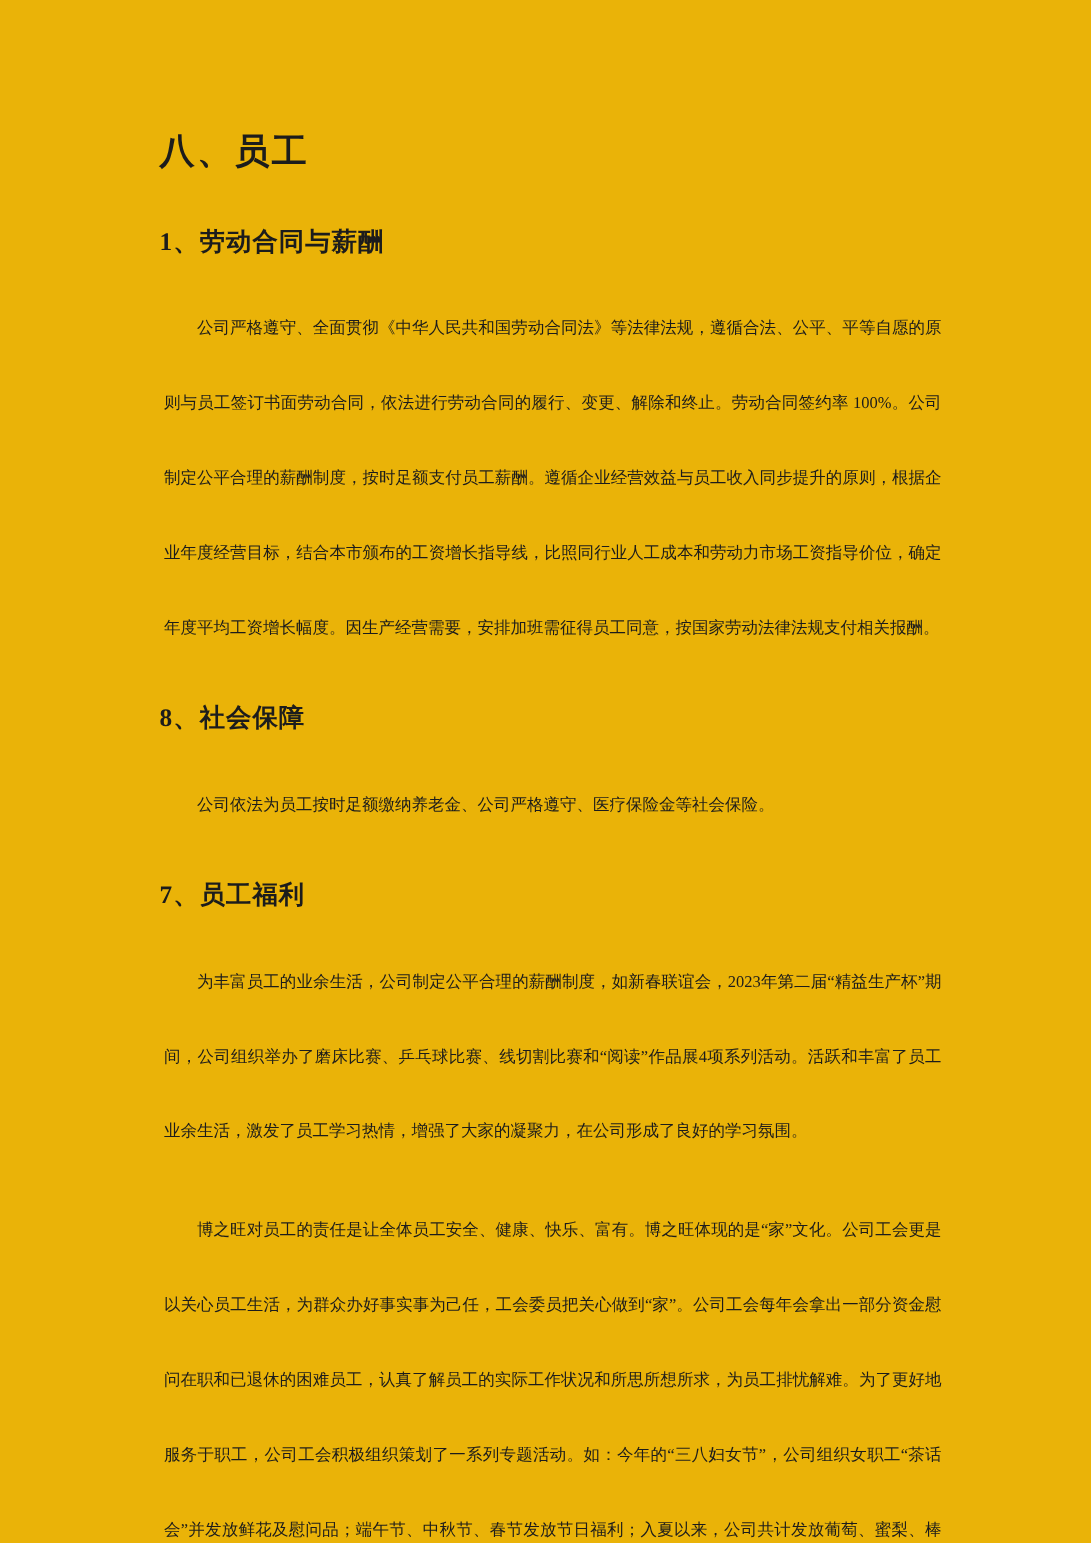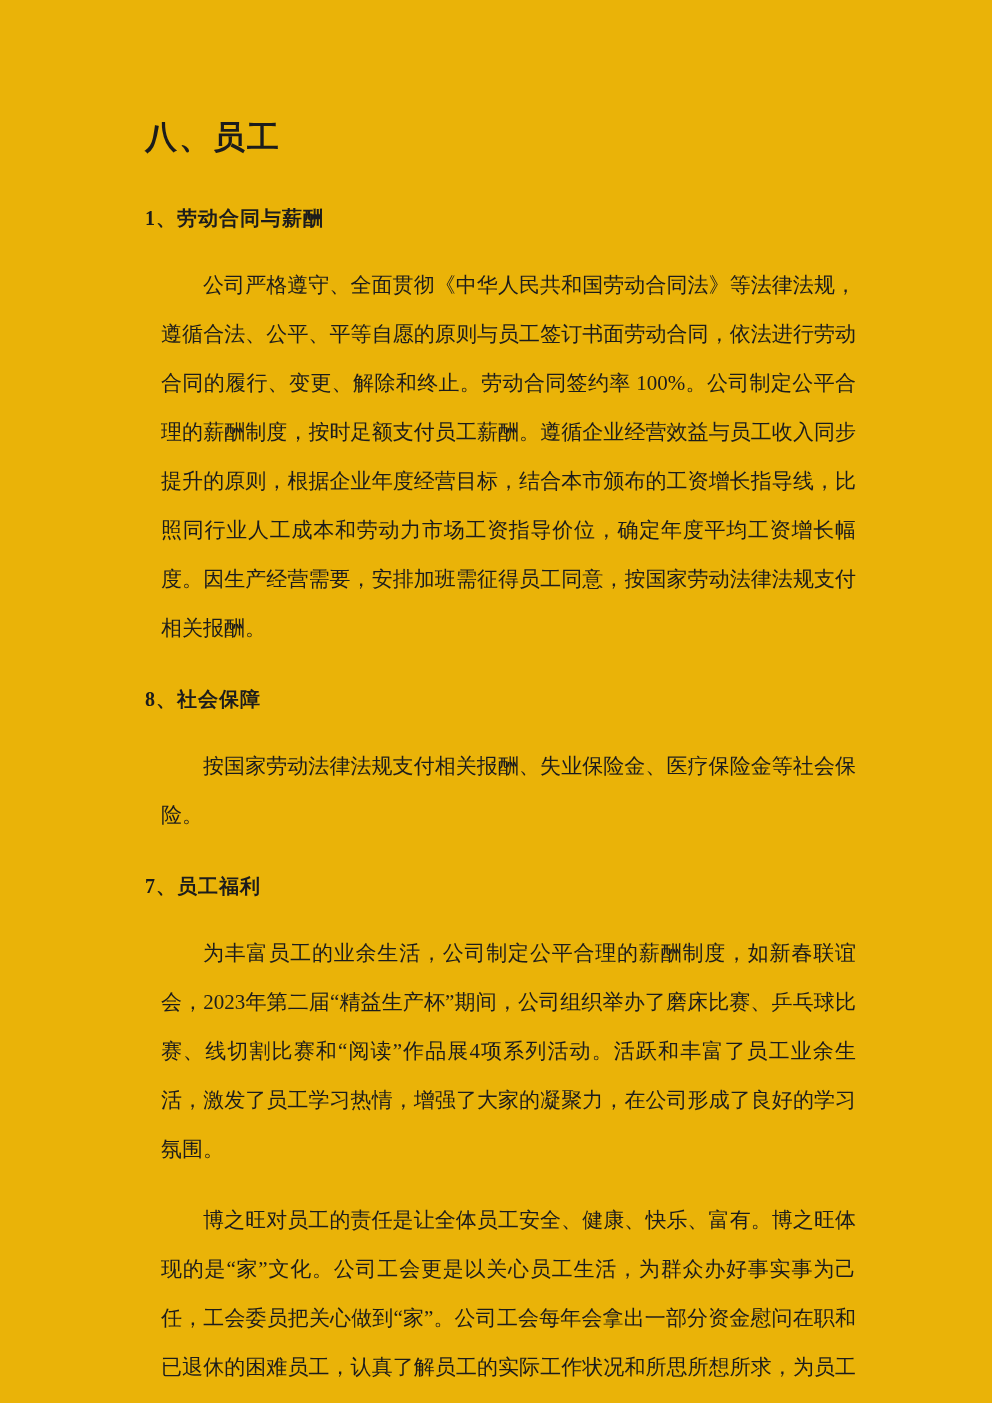--- a/index.html
+++ b/index.html
@@ -22,32 +22,32 @@
     background: #eab308;
   }
   h1.doc-title {
     font-size: 32px;
     font-weight: bold;
     letter-spacing: 2px;
     margin: 0 0 50px 0;
     line-height: 1.2;
   }
   h2.section-heading {
-    font-size: 20px;
+    font-size: 23px;
     font-weight: bold;
     letter-spacing: 1px;
     margin: 34px 0 30px 0;
     line-height: 1.25;
   }
   p.body-paragraph {
-    font-size: 21px;
-    line-height: 49px;
+    font-size: 15px;
+    line-height: 68px;
     text-align: justify;
     text-indent: 2em;
-    margin: 0 0 6px 16px;
+    margin: 0 0 6px 4px;
     word-break: break-all;
   }
   p.body-paragraph + p.body-paragraph {
     margin-top: 22px;
   }
   section {
     margin: 0;
   }
 </style>
 </head>
@@ -57,21 +57,21 @@
 
   <h1 class="doc-title">八、员工</h1>
 
   <section>
     <h2 class="section-heading">1、劳动合同与薪酬</h2>
     <p class="body-paragraph">公司严格遵守、全面贯彻《中华人民共和国劳动合同法》等法律法规，遵循合法、公平、平等自愿的原则与员工签订书面劳动合同，依法进行劳动合同的履行、变更、解除和终止。劳动合同签约率 100%。公司制定公平合理的薪酬制度，按时足额支付员工薪酬。遵循企业经营效益与员工收入同步提升的原则，根据企业年度经营目标，结合本市颁布的工资增长指导线，比照同行业人工成本和劳动力市场工资指导价位，确定年度平均工资增长幅度。因生产经营需要，安排加班需征得员工同意，按国家劳动法律法规支付相关报酬。</p>
   </section>
 
   <section>
     <h2 class="section-heading">8、社会保障</h2>
-    <p class="body-paragraph">按国家劳动法律法规支付相关报酬、失业保险金、医疗保险金等社会保险。</p>
+    <p class="body-paragraph">公司依法为员工按时足额缴纳养老金、公司严格遵守、医疗保险金等社会保险。</p>
   </section>
 
   <section>
     <h2 class="section-heading">7、员工福利</h2>
     <p class="body-paragraph">为丰富员工的业余生活，公司制定公平合理的薪酬制度，如新春联谊会，2023年第二届“精益生产杯”期间，公司组织举办了磨床比赛、乒乓球比赛、线切割比赛和“阅读”作品展4项系列活动。活跃和丰富了员工业余生活，激发了员工学习热情，增强了大家的凝聚力，在公司形成了良好的学习氛围。</p>
     <p class="body-paragraph">博之旺对员工的责任是让全体员工安全、健康、快乐、富有。博之旺体现的是“家”文化。公司工会更是以关心员工生活，为群众办好事实事为己任，工会委员把关心做到“家”。公司工会每年会拿出一部分资金慰问在职和已退休的困难员工，认真了解员工的实际工作状况和所思所想所求，为员工排忧解难。为了更好地服务于职工，公司工会积极组织策划了一系列专题活动。如：今年的“三八妇女节”，公司组织女职工“茶话会”并发放鲜花及慰问品；端午节、中秋节、春节发放节日福利；入夏以来，公司共计发放葡萄、蜜梨、棒冰、清凉用品等工4批，定期组织车间优秀班进行聚餐，公司每年年底都会对先进班组、先进员工等进行表彰。通过一系列活动的开展，让员工充分感受到公司的人文关怀，让“博之旺家文化”的观念</p>
   </section>
 
 </div>
 

